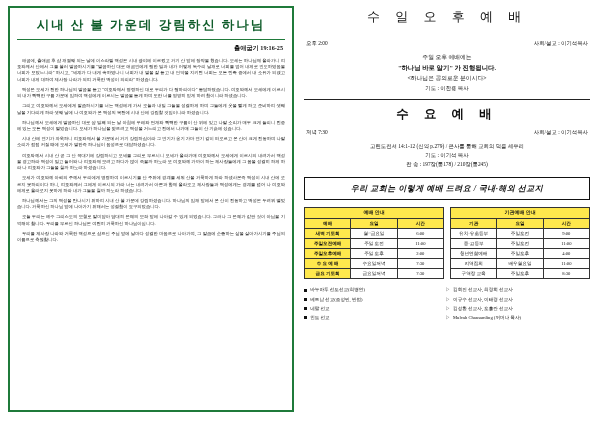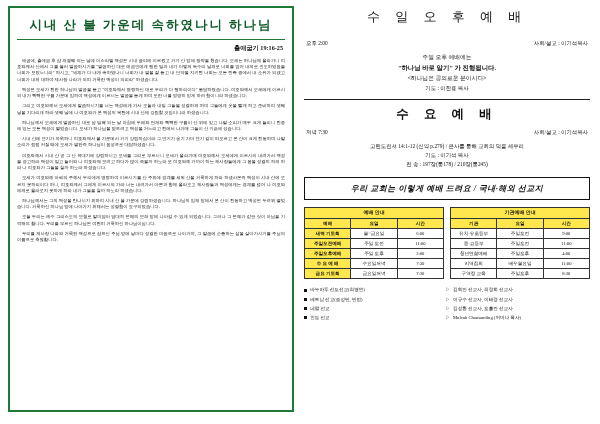--- a/index.html
+++ b/index.html
@@ -120,21 +120,21 @@
   .tri{display:inline-block;margin-right:3px;}
 </style>
 </head>
 <body>
 
 <div class="page">
   <div class="cols">
 
     <div class="colL">
       <div class="sermon-box">
-        <div class="sermon-title">시내 산 불 가운데 속하였나니 하나님</div>
+        <div class="sermon-title">시내 산 불 가운데 강림하신 하나님</div>
         <div class="sermon-ref">출애굽기 19:16-25</div>
         <div class="sermon-body">
           <p class="ind">애굽에, 출애굽 후 삼 개월째 되는 날에 이스라엘 백성은 시내 광야에 이르렀고 거기 산 앞에 장막을 쳤습니다. 모세는 하나님께 올라가니 여호와께서 산에서 그를 불러 말씀하시기를 "말씀하신 대로 애굽인에게 행한 일과 내가 어떻게 독수리 날개로 너희를 업어 내게로 인도하였음을 너희가 보았느니라" 하시고, "세계가 다 내게 속하였나니 너희가 내 말을 잘 듣고 내 언약을 지키면 너희는 모든 민족 중에서 내 소유가 되겠고 너희가 내게 대하여 제사장 나라가 되며 거룩한 백성이 되리라" 하셨습니다.</p>
           <p class="ind">백성은 모세가 전한 하나님의 말씀을 듣고 "여호와께서 명령하신 대로 우리가 다 행하리이다" 응답하였습니다. 여호와께서 모세에게 이르시되 내가 빽빽한 구름 가운데 임하여 백성에게 이르시는 말씀을 듣게 하며 또한 너를 영영히 믿게 하려 함이니라 하셨습니다.</p>
           <p class="ind">그리고 여호와께서 모세에게 말씀하시기를 너는 백성에게 가서 오늘과 내일 그들을 성결하게 하며 그들에게 옷을 빨게 하고 준비하여 셋째 날을 기다리게 하라 셋째 날에 나 여호와가 온 백성의 목전에 시내 산에 강림할 것임이니라 하셨습니다.</p>
           <p class="ind">하나님께서 모세에게 말씀하신 대로 삼 일째 되는 날 아침에 우레와 번개와 빽빽한 구름이 산 위에 있고 나팔 소리가 매우 크게 들리니 진중에 있는 모든 백성이 떨었습니다. 모세가 하나님을 맞으려고 백성을 거느리고 진에서 나가매 그들이 산 기슭에 섰습니다.</p>
           <p class="ind">시내 산에 연기가 자욱하니 여호와께서 불 가운데서 거기 강림하심이라 그 연기가 옹기 가마 연기 같이 떠오르고 온 산이 크게 진동하며 나팔 소리가 점점 커질 때에 모세가 말한즉 하나님이 음성으로 대답하셨습니다.</p>
           <p class="ind">여호와께서 시내 산 곧 그 산 꼭대기에 강림하시고 모세를 그리로 부르시니 모세가 올라가매 여호와께서 모세에게 이르시되 내려가서 백성을 경고하라 백성이 밀고 들어와 나 여호와께 보려고 하다가 많이 죽을까 하노라 또 여호와께 가까이 하는 제사장들에게 그 몸을 성결히 하게 하라 나 여호와가 그들을 칠까 하노라 하셨습니다.</p>
           <p class="ind">모세가 여호와께 아뢰되 주께서 우리에게 명령하여 이르시기를 산 주위에 경계를 세워 산을 거룩하게 하라 하셨사온즉 백성이 시내 산에 오르지 못하리이다 하니, 여호와께서 그에게 이르시되 가라 너는 내려가서 아론과 함께 올라오고 제사장들과 백성에게는 경계를 넘어 나 여호와에게로 올라오지 못하게 하라 내가 그들을 칠까 하노라 하셨습니다.</p>
           <p class="ind">하나님께서는 그의 백성을 만나시기 위하여 시내 산 불 가운데 강림하셨습니다. 하나님의 임재 앞에서 온 산이 진동하고 백성은 두려워 떨었습니다. 거룩하신 하나님 앞에 나아가기 위해서는 성결함이 요구되었습니다.</p>

